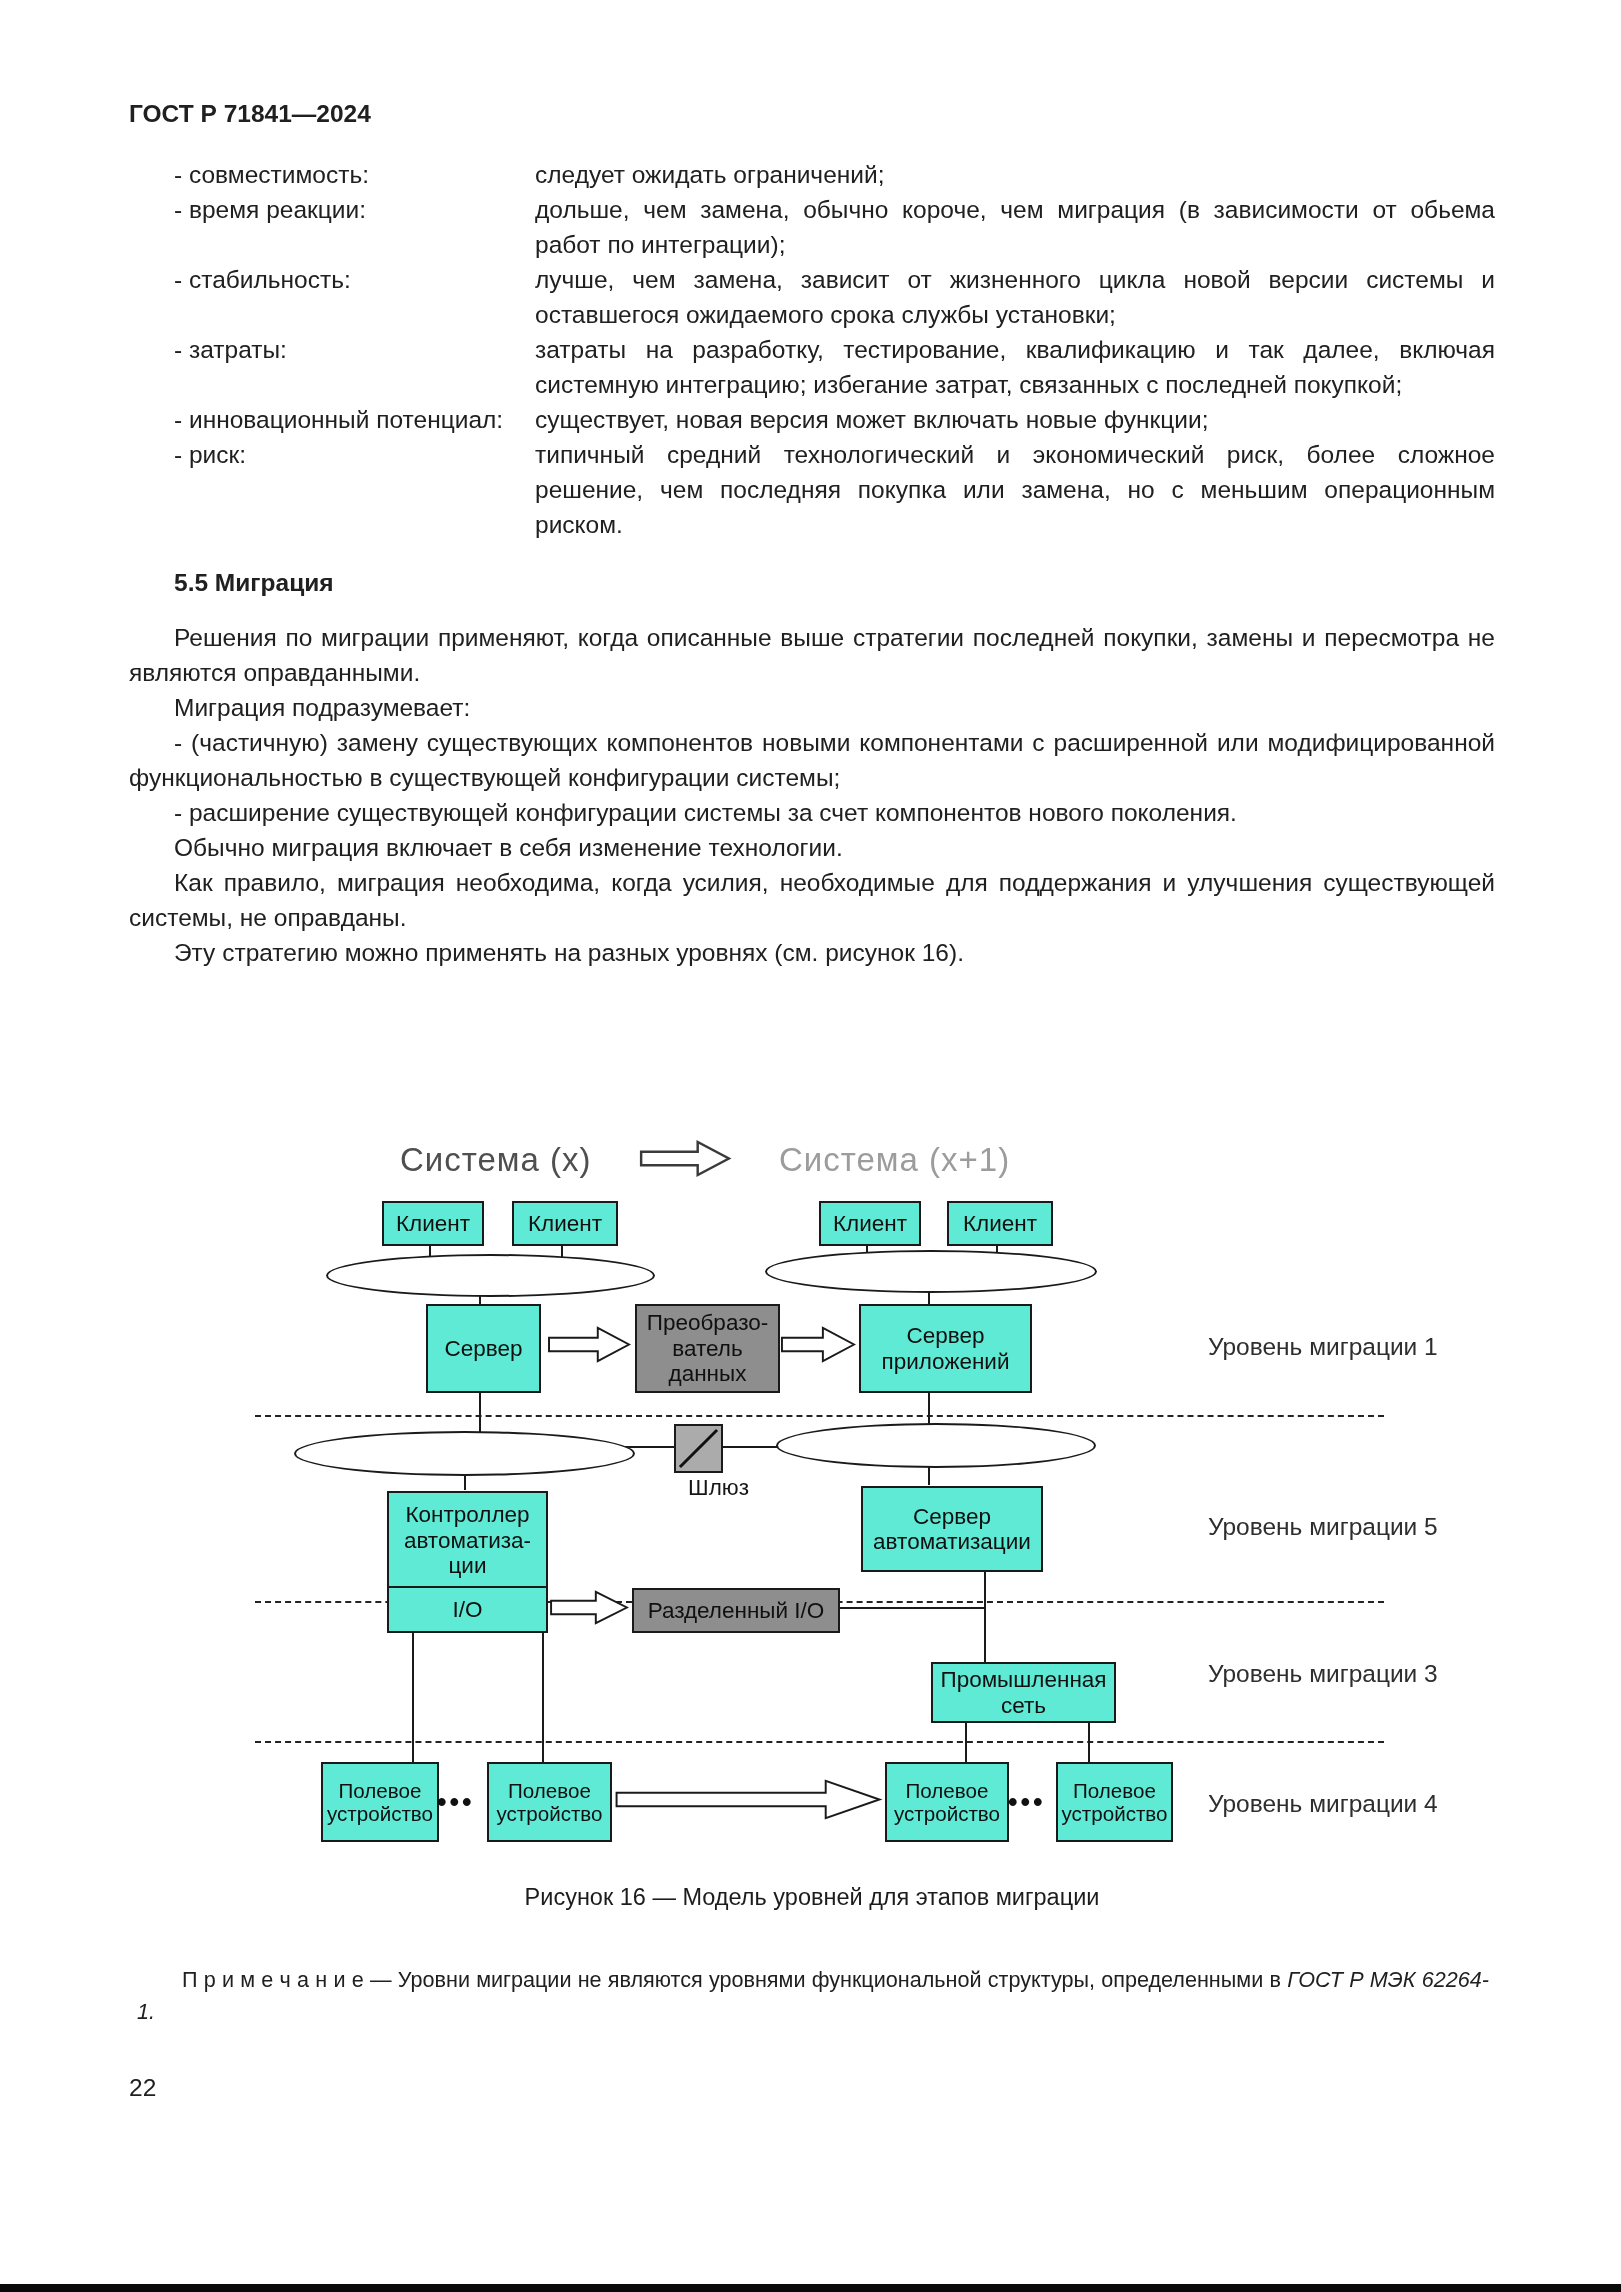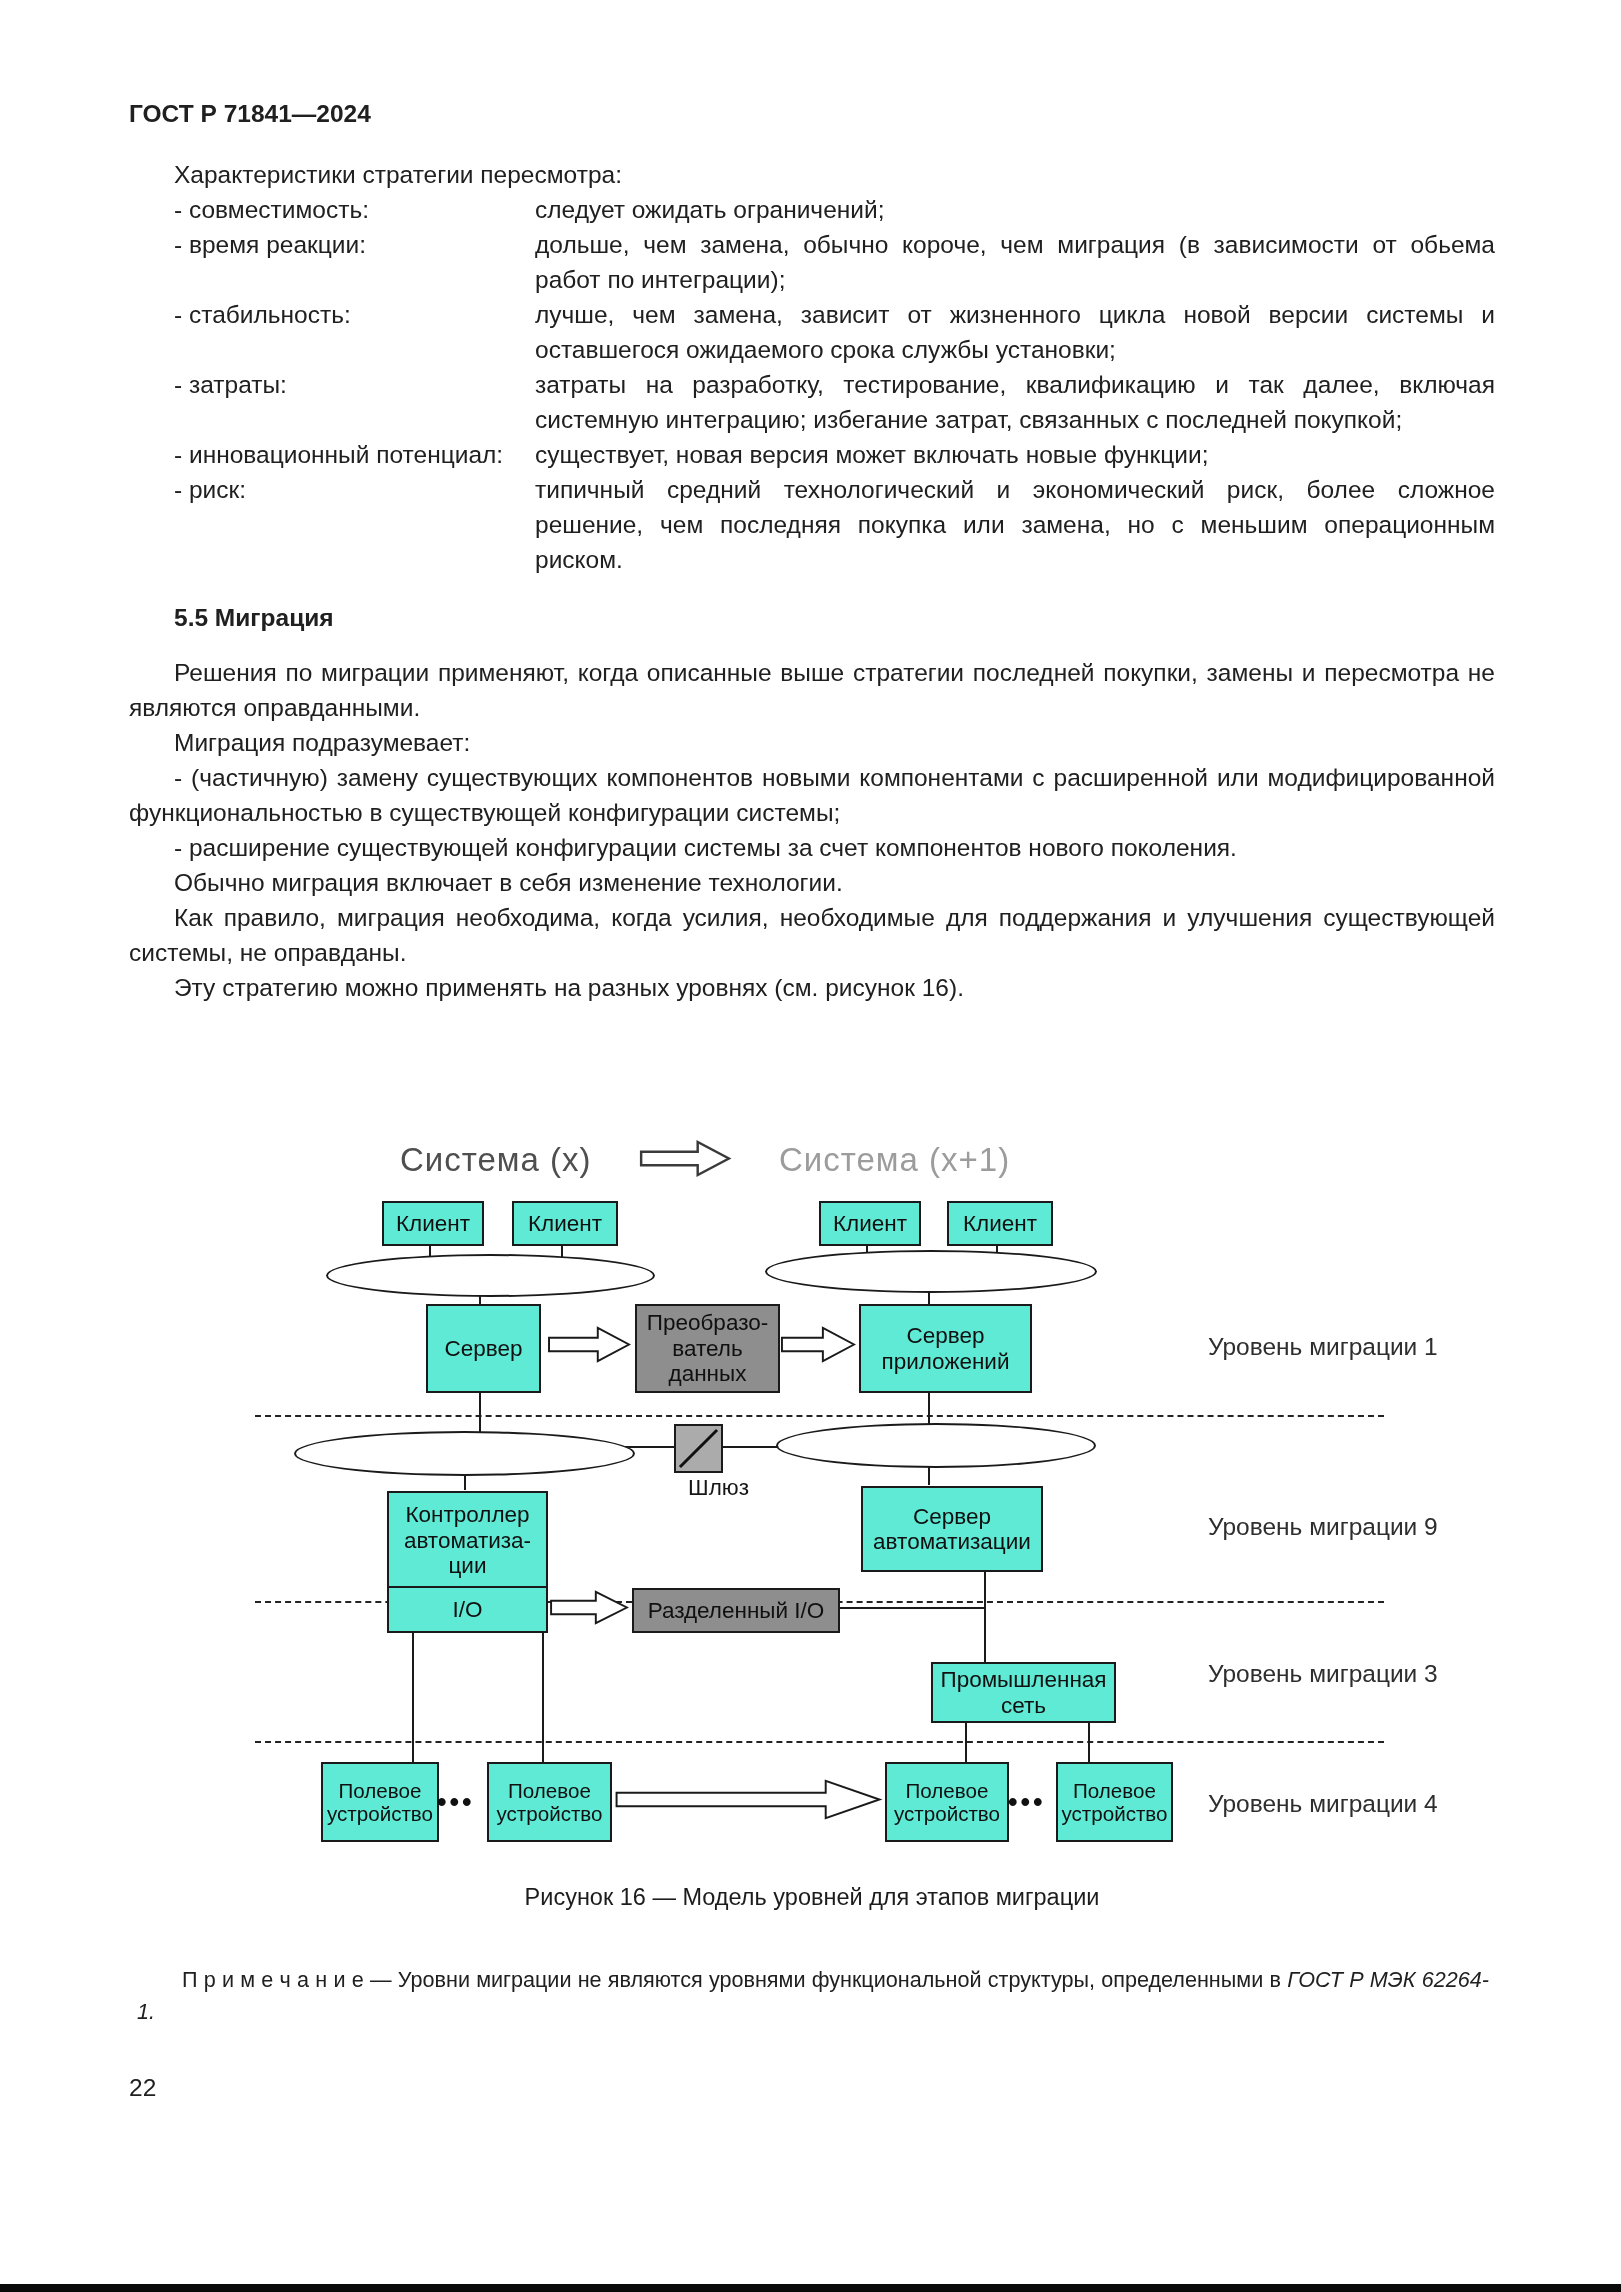--- a/index.html
+++ b/index.html
@@ -45,21 +45,20 @@
   .scan-edge{position:absolute;left:0;right:0;bottom:0;height:8.8px;background:#0a0a0a;}
 </style>
 </head>
 <body>
 
 <div class="page">
 
   <div class="textblock">
     <p class="doc-header">ГОСТ Р 71841—2024</p>
 
-    <p class="intro">Характеристики стратегии пересмотра:</p>
 
     <div class="char-list">
       <div class="char-row">
         <div class="char-label">- совместимость:</div>
         <div class="char-value">следует ожидать ограничений;</div>
       </div>
       <div class="char-row">
         <div class="char-label">- время реакции:</div>
         <div class="char-value">дольше, чем замена, обычно короче, чем миграция (в зависимости от обьема работ по интеграции);</div>
       </div>
@@ -177,21 +176,21 @@
       <polygon points="2,13 44,13 44,3 76,20 44,37 44,27 2,27" fill="#ffffff" stroke="#1a1a1a" stroke-width="2"></polygon>
     </svg>
     <svg class="arrow" style="left:549px;top:465px" width="80" height="35" viewBox="0 0 82 36">
       <polygon points="2,11 48,11 48,2 80,18 48,34 48,25 2,25" fill="#ffffff" stroke="#1a1a1a" stroke-width="2"></polygon>
     </svg>
     <svg class="arrow" style="left:614px;top:653px" width="269" height="43" viewBox="0 0 274 44">
       <polygon points="2,15 216,15 216,3 271,22 216,41 216,29 2,29" fill="#ffffff" stroke="#1a1a1a" stroke-width="2"></polygon>
     </svg>
 
     <div class="lvl" style="left:1208px;top:208px">Уровень миграции 1</div>
-    <div class="lvl" style="left:1208px;top:388px">Уровень миграции 9</div>
+    <div class="lvl" style="left:1208px;top:388px">Уровень миграции 5</div>
     <div class="lvl" style="left:1208px;top:535px">Уровень миграции 3</div>
     <div class="lvl" style="left:1208px;top:665px">Уровень миграции 4</div>
   </div>
 
   <div class="caption">Рисунок 16 — Модель уровней для этапов миграции</div>
 
   <div class="note">
     <p>
       <span>П р и м е ч а н и е</span>
       <span>—  Уровни миграции не являются уровнями функциональной структуры, определенными в</span>

